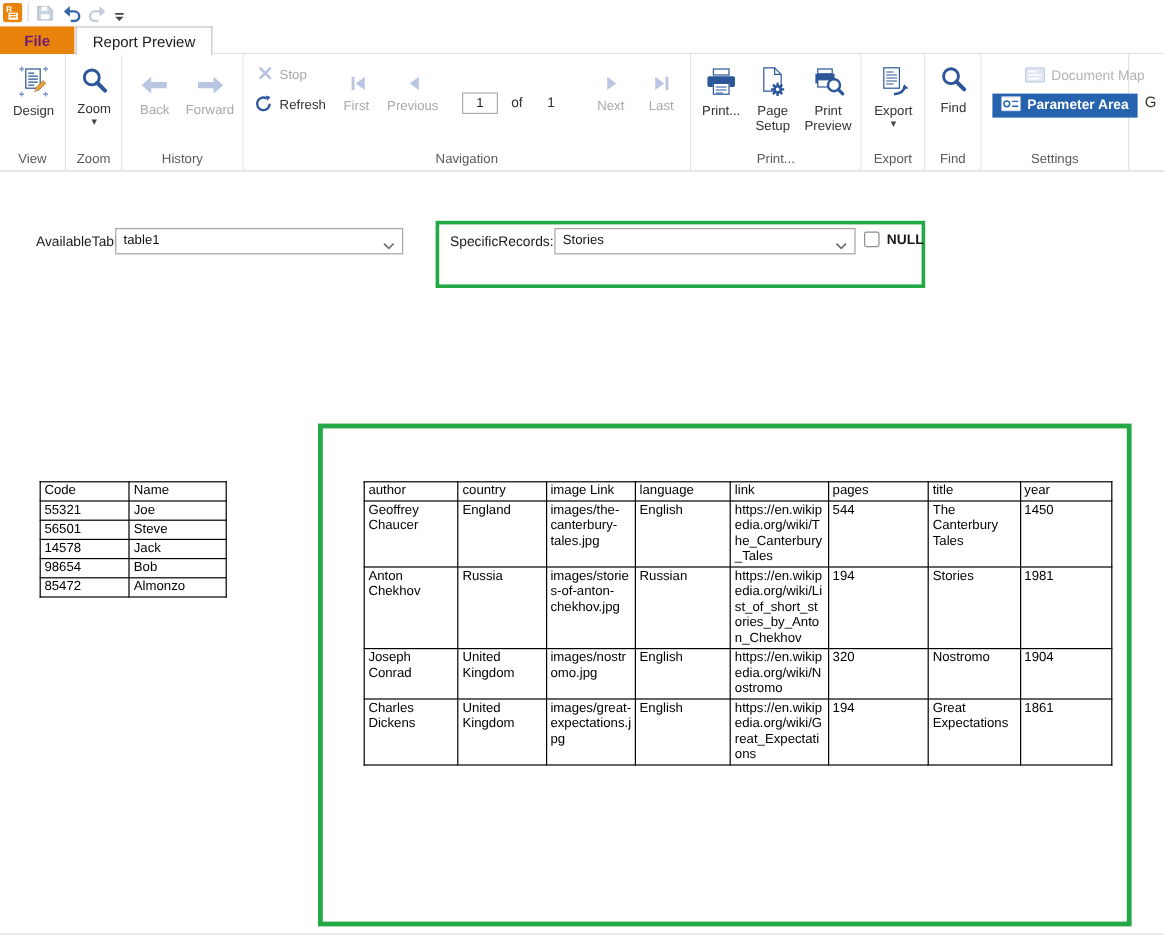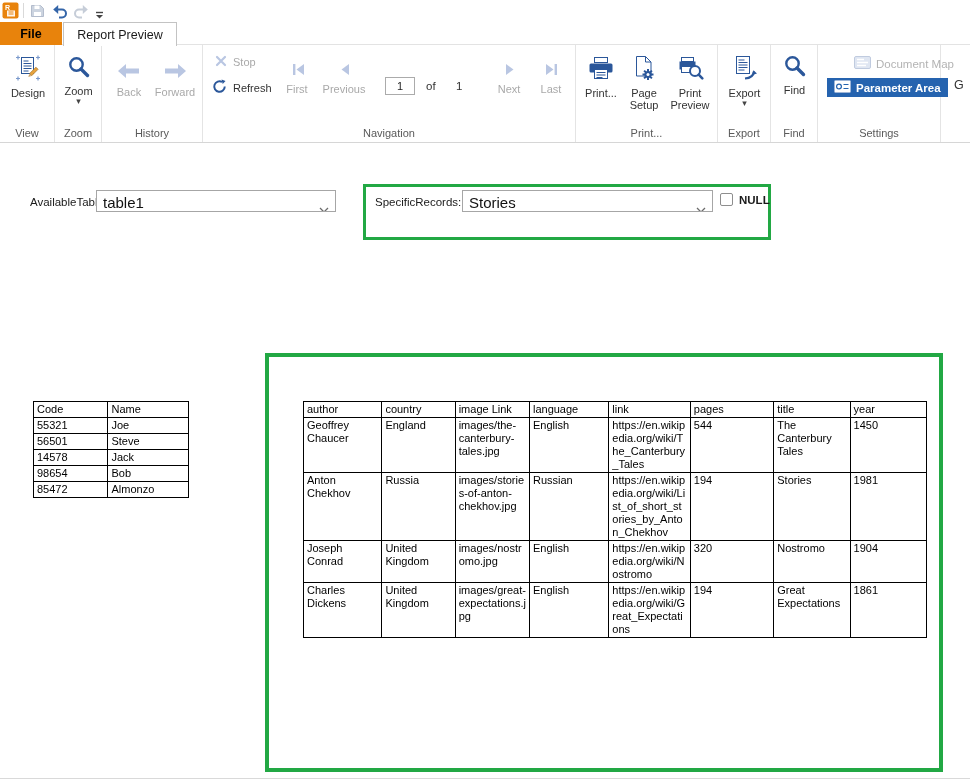--- a/index.html
+++ b/index.html
@@ -9,21 +9,21 @@
 
   
   .qat{position:absolute;top:0;left:0;right:0;height:22px;background:#fff;}
   .qat .sep{position:absolute;left:23px;top:3px;width:1px;height:15px;background:#d9d9d9;}
   .qat .it{position:absolute;top:2px;}
 
   
   .tabrow{position:absolute;top:22px;left:0;right:0;height:23px;}
   .tabrow .strip-line{position:absolute;left:0;right:0;bottom:0;height:1px;background:#e3e3e3;}
   .file-tab{position:absolute;left:0;top:0;width:62px;height:23px;background:var(--brand-orange,#e8830c);
-            color:#000000;font-size:12.5px;font-weight:600;display:flex;align-items:center;justify-content:center;z-index:2;}
+            color:#701a75;font-size:12.5px;font-weight:600;display:flex;align-items:center;justify-content:center;z-index:2;}
   .rp-tab{position:absolute;left:63px;top:0;width:114px;height:24px;background:#fff;border:1px solid #c3c3c3;border-bottom:none;
           color:#1a1a1a;font-size:12.5px;display:flex;align-items:center;justify-content:center;z-index:2;}
 
   
   .ribbon{position:absolute;top:45px;left:0;right:0;height:98px;background:#fff;border-bottom:1px solid #d6d6d6;}
   .rg{position:absolute;top:0;bottom:0;border-right:1px solid #e4e4e4;}
   .rg-label{position:absolute;left:0;right:0;bottom:3px;text-align:center;font-size:11px;color:#5a5a5a;}
   .bb{position:absolute;text-align:center;cursor:default;}
   .bb .ic{display:flex;align-items:center;justify-content:center;height:32px;}
   .bb .lb{font-size:11px;color:#333;line-height:12px;margin-top:3px;}
@@ -42,21 +42,21 @@
   
   .doctabs{position:absolute;top:147px;left:0;right:0;height:25px;}
   .doctab{position:absolute;left:0;top:0;width:212px;height:22px;background:var(--doc-tab-blue,#2e5fa3);
           color:#fff;font-size:11.5px;display:flex;align-items:center;padding:0 10px;gap:14px;}
   .doctab .close{margin-left:auto;font-size:11px;font-weight:bold;cursor:default;}
   .doctabs .underline{position:absolute;left:0;right:0;top:22px;height:3px;background:var(--doc-tab-blue,#2e5fa3);}
 
   
   .params{position:absolute;top:172px;left:0;right:0;height:82px;background:#fff;}
   .plabel{position:absolute;font-size:11.5px;color:#1a1a1a;white-space:nowrap;}
-  .dd{position:absolute;height:22px;border:1px solid #a6a6a6;background:#fff;font-size:15px;color:#111;
+  .dd{position:absolute;height:22px;border:1px solid #a6a6a6;background:#fff;font-size:11px;color:#111;
       padding:3px 20px 0 6px;white-space:nowrap;overflow:hidden;}
   .dd .chev{position:absolute;right:6px;top:8px;}
   .greenbox{position:absolute;border:3px solid var(--highlight-green,#22a844);}
   .cb{position:absolute;width:13px;height:13px;border:1px solid #8e8e8e;background:#fff;border-radius:2px;}
 
   
   .greenbox2{position:absolute;left:265px;top:353px;width:678px;height:419px;border:4px solid var(--highlight-green,#22a844);}
   .rpt{position:absolute;}
   .rpt table{border-collapse:collapse;table-layout:fixed;width:100%;}
   .rpt th,.rpt td{border:1px solid #000;font-family:"Liberation Sans",sans-serif;font-size:11px;font-weight:normal;

